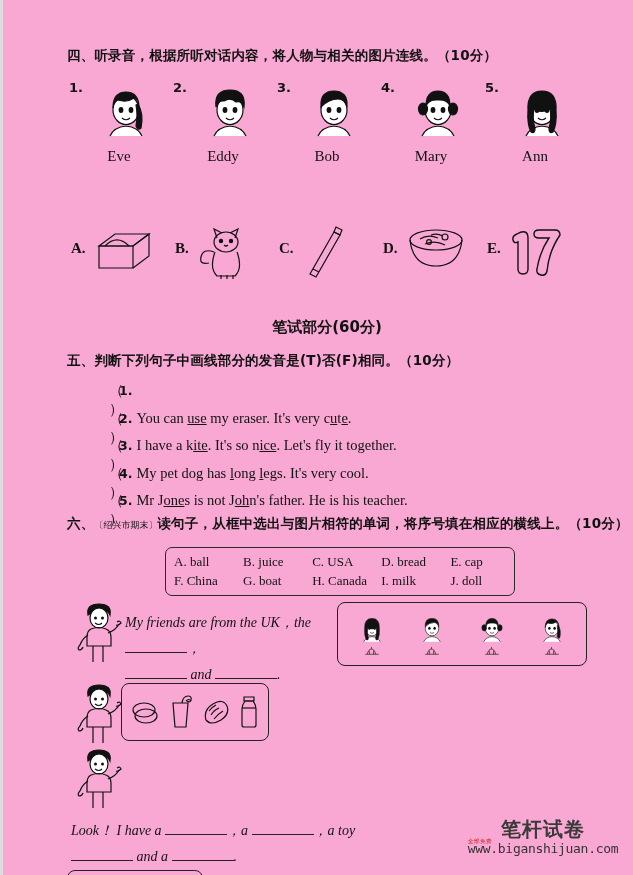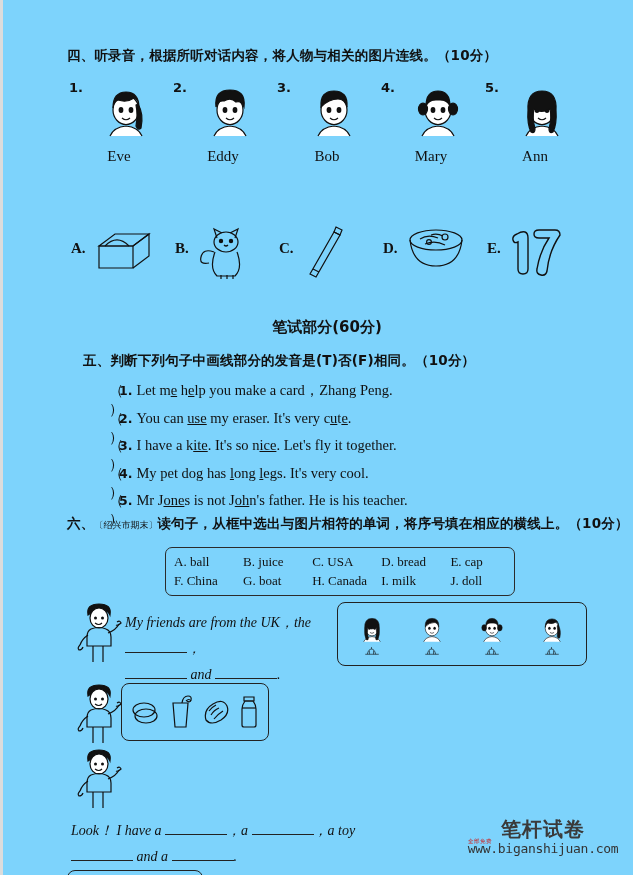--- a/index.html
+++ b/index.html
@@ -6,21 +6,21 @@
   html, body {
     width: 633px; height: 875px;
     background: #ffffff;
     font-family: "Liberation Serif", serif;
     color: #111;
     overflow: hidden;
   }
   .page {
     position: relative;
     width: 633px; height: 875px;
-    background: #7dd3fc;
+    background: #f9a8d4;
     border-left: 3px solid #dcdcdc;
     padding: 0;
   }
   .content { position: absolute; left: 64px; top: 0; width: 525px; }
 
   
   .cn { font-family: "DejaVu Sans", sans-serif; font-weight: 700; font-size: 13.5px; letter-spacing: .2px; }
   .cn-small { font-family: "DejaVu Sans", sans-serif; font-size: 9px; font-weight: 400; }
   .sec-title { display:flex; align-items: baseline; white-space: nowrap; }
 
@@ -37,21 +37,21 @@
   .object { width: 104px; position: relative; height: 80px; }
   .o-letter { position: absolute; left: 4px; top: 18px; font-size: 15px; font-weight: 700;
               font-family: "Liberation Serif", serif; }
   .o-art { position: absolute; left: 26px; top: 0; }
 
   
   #written-banner { position: absolute; top: 318px; left: 0; width: 520px; text-align: center;
                     font-family: "DejaVu Sans", sans-serif; font-weight: 700; font-size: 15px; }
 
   
-  #sec5-heading { position: absolute; top: 352px; left: 16px; }
+  #sec5-heading { position: absolute; top: 352px; left: 0; }
   .tf-list { position: absolute; top: 381px; left: 0; width: 520px; }
   .tf-item { display: flex; align-items: baseline; height: 27.5px; font-size: 14.5px; }
   .tf-paren { width: 52px; padding-left: 42px; font-size: 14.5px; letter-spacing: 14px; }
   .tf-num { font-family: "DejaVu Sans", sans-serif; font-weight: 700; font-size: 12.5px; margin-right: 4px; }
   .tf-text u { text-decoration: underline; text-underline-offset: 1px; }
 
   
   #sec6-heading { position: absolute; top: 515px; left: 0; }
   .wordbox {
     position: absolute; top: 547px; left: 98px; width: 350px;
@@ -228,21 +228,20 @@
       </div>
 
   <div id="written-banner">笔试部分(60分)</div>
 
   <div class="cn sec-title" id="sec5-heading">五、判断下列句子中画线部分的发音是(T)否(F)相同。（10分）</div>
 
   <div class="tf-list" id="tf-list">
         <div class="tf-item">
           <span class="tf-paren">（      ）</span>
           <span class="tf-num">1.</span>
-          <span class="tf-text">Let m<u>e</u> h<u>e</u>lp you make a card，Zhang Peng.</span>
         </div>
         <div class="tf-item">
           <span class="tf-paren">（      ）</span>
           <span class="tf-num">2.</span>
           <span class="tf-text">You can <u>use</u> my eraser. It's very c<u>u</u>t<u>e</u>.</span>
         </div>
         <div class="tf-item">
           <span class="tf-paren">（      ）</span>
           <span class="tf-num">3.</span>
           <span class="tf-text">I have a k<u>ite</u>. It's so n<u>ice</u>. Let's fly it together.</span>

